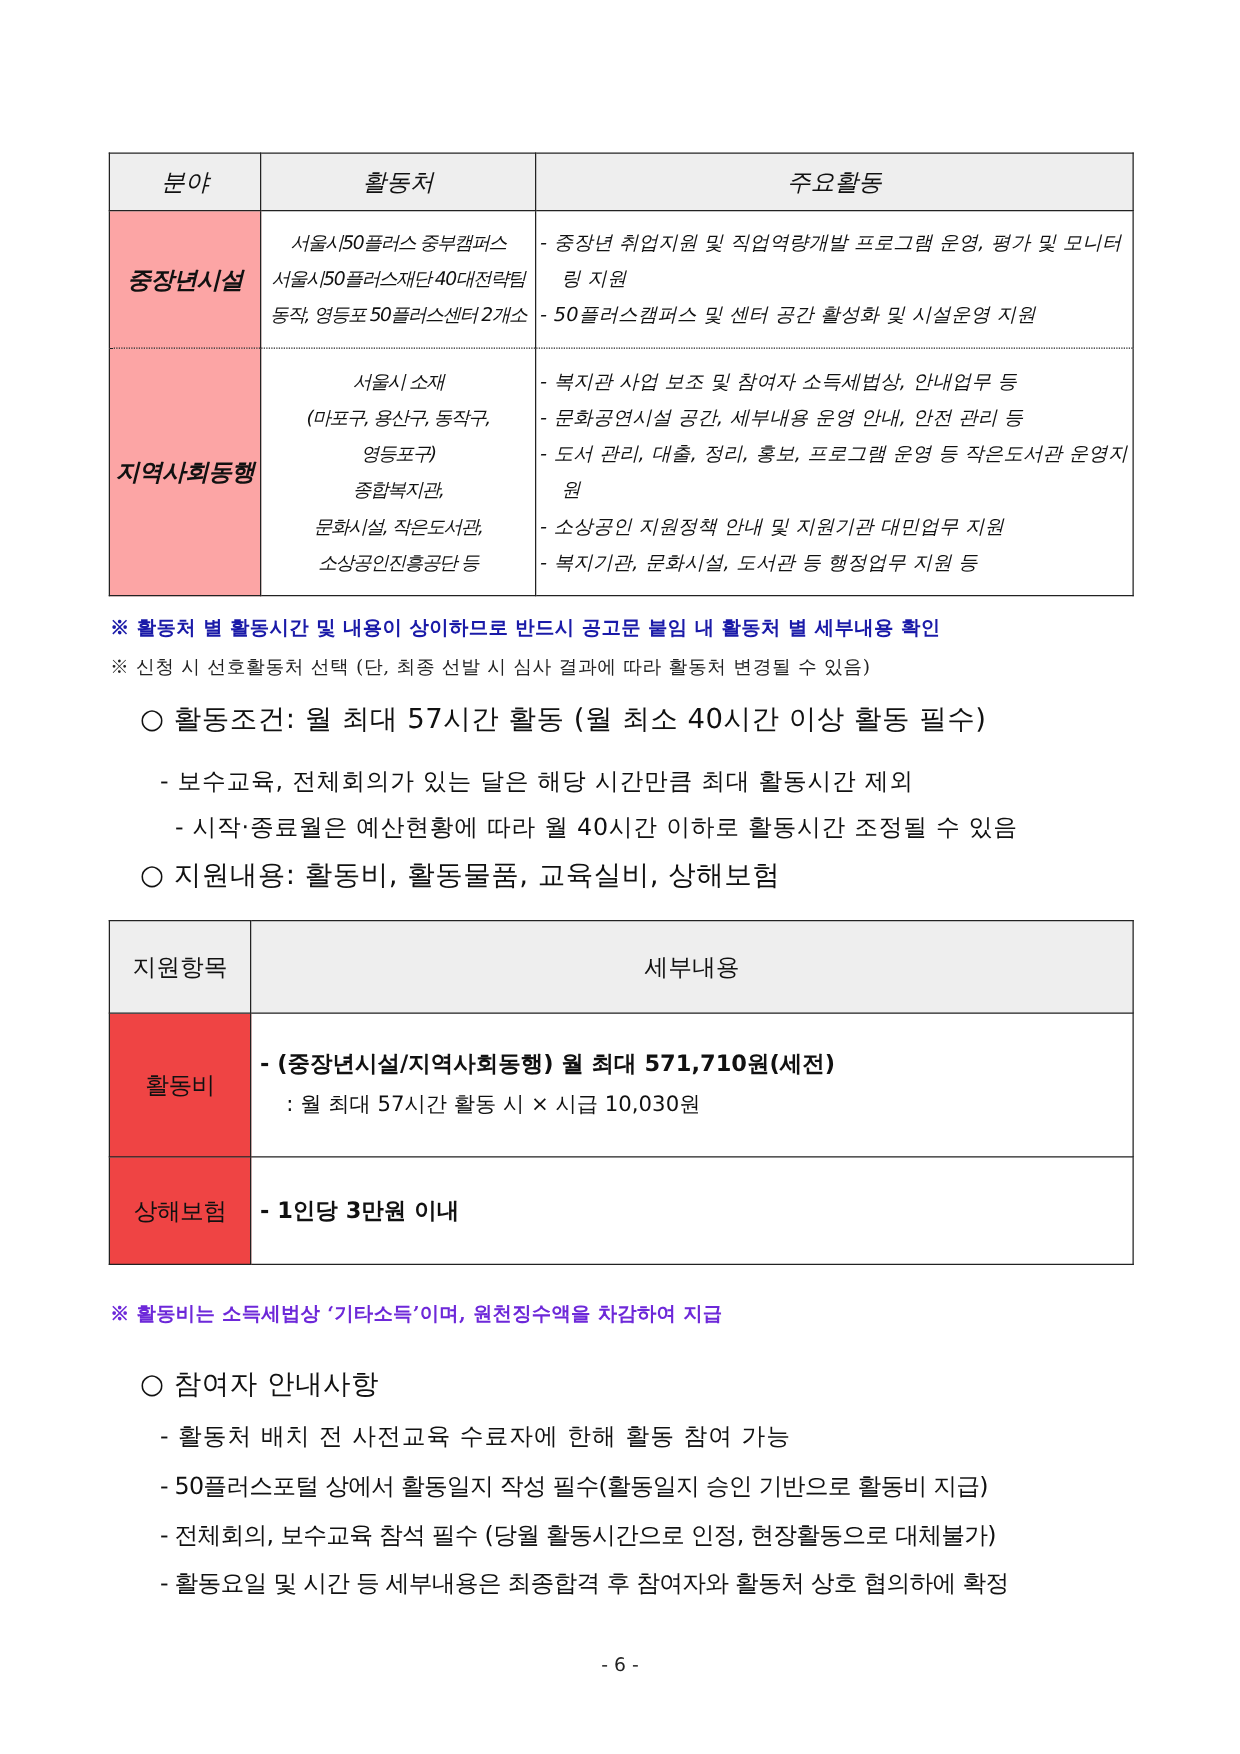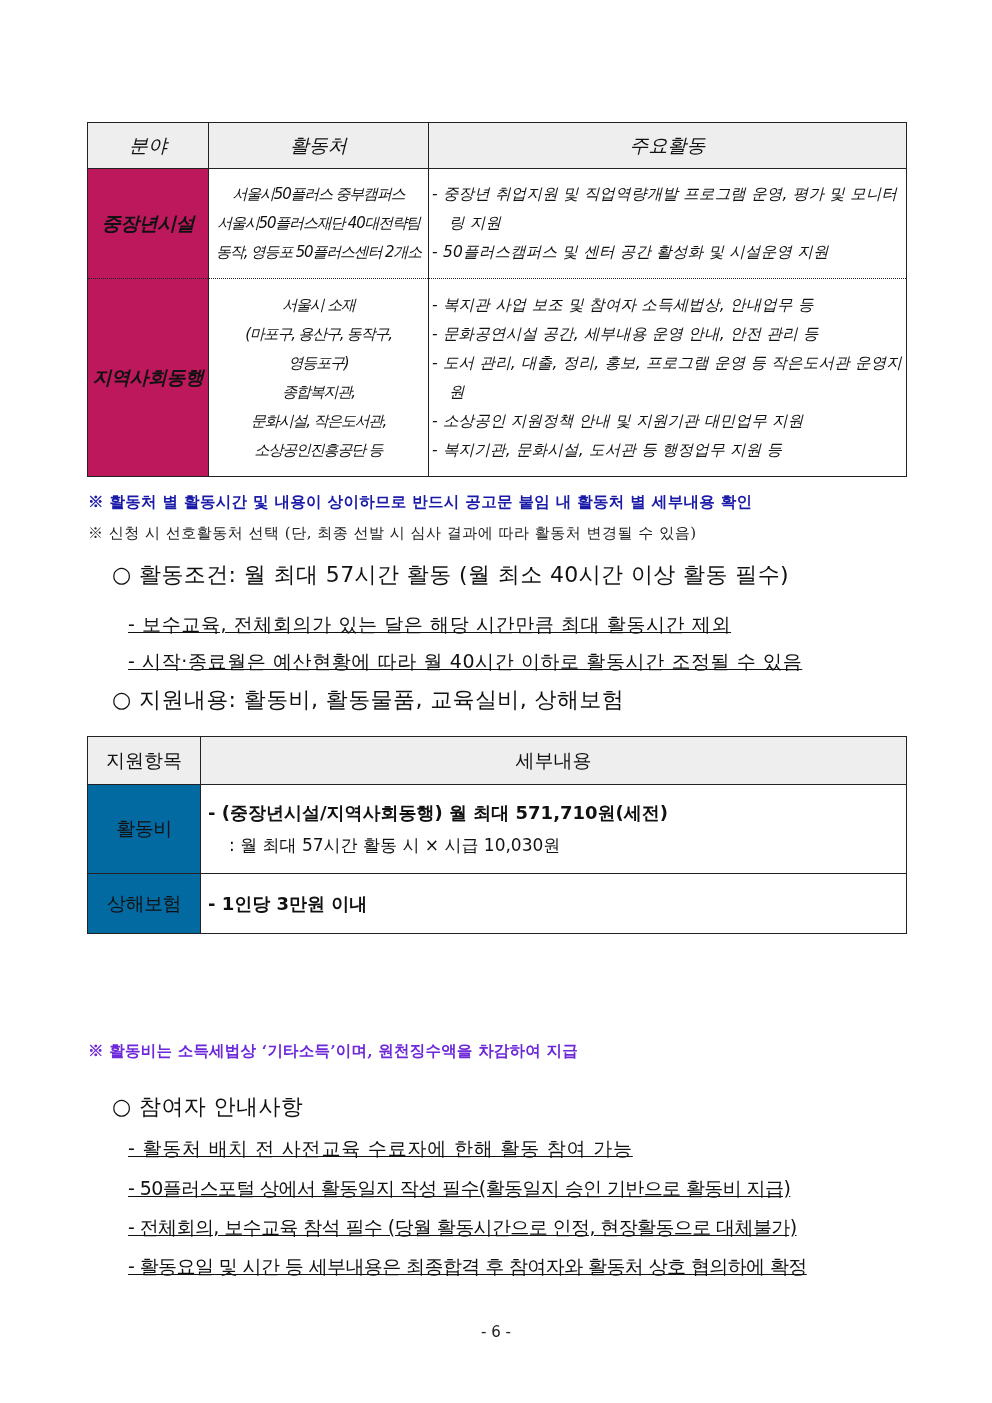--- a/index.html
+++ b/index.html
@@ -3,38 +3,38 @@
   <meta charset="utf-8">
   <style>
     html, body { margin: 0; padding: 0; background: #ffffff; }
     body { width: 992px; height: 1403px; position: relative; font-family: "DejaVu Sans", "Liberation Sans", sans-serif; color: #111; overflow: hidden; }
     .abs { position: absolute; }
 
     
     .t1 { position: absolute; left: 87px; top: 122px; width: 819px; border-collapse: collapse; table-layout: fixed; }
     .t1 td, .t1 th { border: 1.5px solid #222; padding: 0; vertical-align: middle; font-style: italic; }
     .t1 th { background: #eeeeee; font-weight: normal; font-size: 19px; height: 45px; text-align: center; }
-    .t1 .cat { background: #be185d; font-weight: bold; font-size: 19px; text-align: center; letter-spacing: -0.5px; }
+    .t1 .cat { background: #fca5a5; font-weight: bold; font-size: 19px; text-align: center; letter-spacing: -0.5px; }
     .t1 .place { text-align: center; font-size: 15px; line-height: 29px; letter-spacing: -1.2px; }
     .t1 .acts { font-size: 15.5px; line-height: 29px; padding-left: 3px; padding-right: 3px; letter-spacing: 0.2px; }
     .t1 tr.r1 td { height: 109px; border-bottom: 1.5px dotted #222; }
     .t1 tr.r2 td { height: 197px; border-top: 1.5px dotted #222; }
     .bul { display: block; padding-left: 17px; text-indent: -17px; }
 
     .note-blue { left: 88px; top: 492px; font-family: "DejaVu Serif", "Liberation Serif", serif; font-weight: bold; color: #1a1aa8; font-size: 15.5px; letter-spacing: 0.3px; white-space: nowrap; }
     .note-black { left: 88px; top: 524px; font-family: "DejaVu Serif", "Liberation Serif", serif; color: #222; font-size: 15px; letter-spacing: 0.5px; white-space: nowrap; }
 
     .head { font-size: 22px; white-space: nowrap; letter-spacing: 0.4px; }
-    .sub { font-size: 19px; white-space: nowrap; letter-spacing: 0.6px; text-decoration: underline; }
+    .sub { font-size: 19px; white-space: nowrap; letter-spacing: 0.6px; }
 
     
     .t2 { position: absolute; left: 87px; top: 736px; width: 819px; border-collapse: collapse; table-layout: fixed; }
-    .t2 td, .t2 th { border: 1.5px solid #222; padding: 0; vertical-align: middle; }
+    .t2 td, .t2 th { border: 1.5px solid #222; padding: 13px; vertical-align: middle; }
     .t2 th { background: #eeeeee; font-weight: normal; font-size: 19px; height: 47px; text-align: center; }
-    .t2 .item { background: #0369a1; text-align: center; font-size: 19px; letter-spacing: -0.5px; }
+    .t2 .item { background: #ef4444; text-align: center; font-size: 19px; letter-spacing: -0.5px; }
     .t2 .det { font-size: 18px; padding-left: 7px; line-height: 32px; }
     .t2 .det .l1 { display: block; }
     .t2 .det .l2 { display: block; padding-left: 21px; font-size: 17px; }
     .t2 tr.a td { height: 88px; }
     .t2 tr.b td { height: 89px; }
     .t2 tr.c td { height: 59px; }
     .t2 .bold-line { font-weight: bold; }
 
     .note-blue2 { left: 88px; top: 1041px; font-family: "DejaVu Serif", "Liberation Serif", serif; font-weight: bold; color: #6d28d9; font-size: 15.5px; white-space: nowrap; letter-spacing: 0.2px; }
 
@@ -86,21 +86,21 @@
     </td>
   </tr>
 </tbody>
   </table>
 
 <div class="abs note-blue">※ 활동처 별 활동시간 및 내용이 상이하므로 반드시 공고문 붙임 내 활동처 별 세부내용 확인</div>
 <div class="abs note-black">※ 신청 시 선호활동처 선택 (단, 최종 선발 시 심사 결과에 따라 활동처 변경될 수 있음)</div>
 
 <div class="abs head" style="left:112px; top:560px;">○ 활동조건: 월 최대 57시간 활동 (월 최소 40시간 이상 활동 필수)</div>
 <div class="abs sub" style="left:128px; top:612px;">- 보수교육, 전체회의가 있는 달은 해당 시간만큼 최대 활동시간 제외</div>
-<div class="abs sub" style="left:128px; top:649px;">- 시작·종료월은 예산현황에 따라 월 40시간 이하로 활동시간 조정될 수 있음</div>
+<div class="abs sub" style="left:140px; top:649px;">- 시작·종료월은 예산현황에 따라 월 40시간 이하로 활동시간 조정될 수 있음</div>
 
 <div class="abs head" style="left:112px; top:685px;">○ 지원내용: 활동비, 활동물품, 교육실비, 상해보험</div>
 
 <table class="t2">
   <colgroup>
       <col style="width:113px">
       <col style="width:706px">
     </colgroup>
   <tbody>
       <tr>

